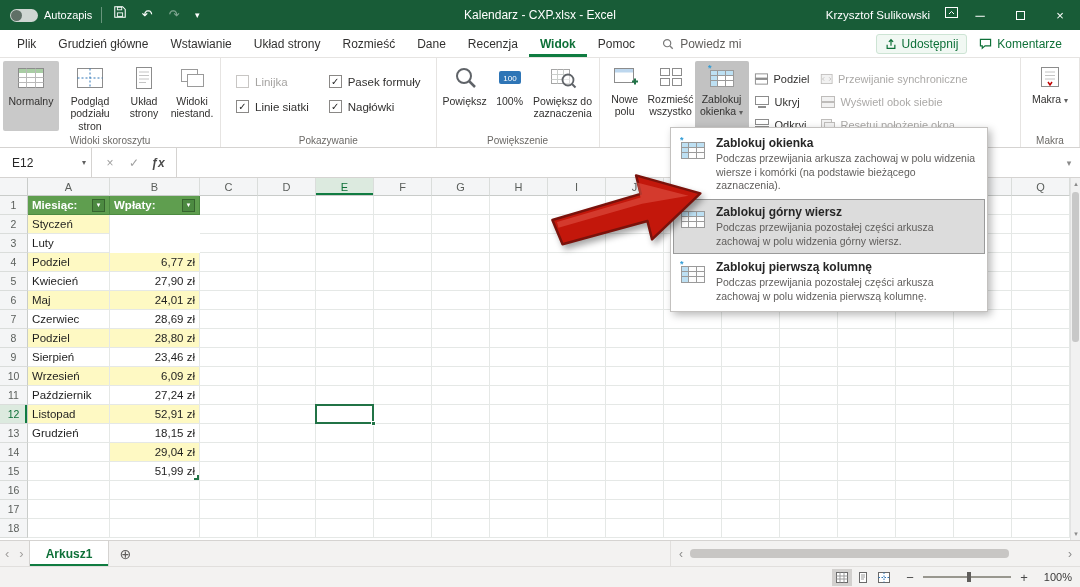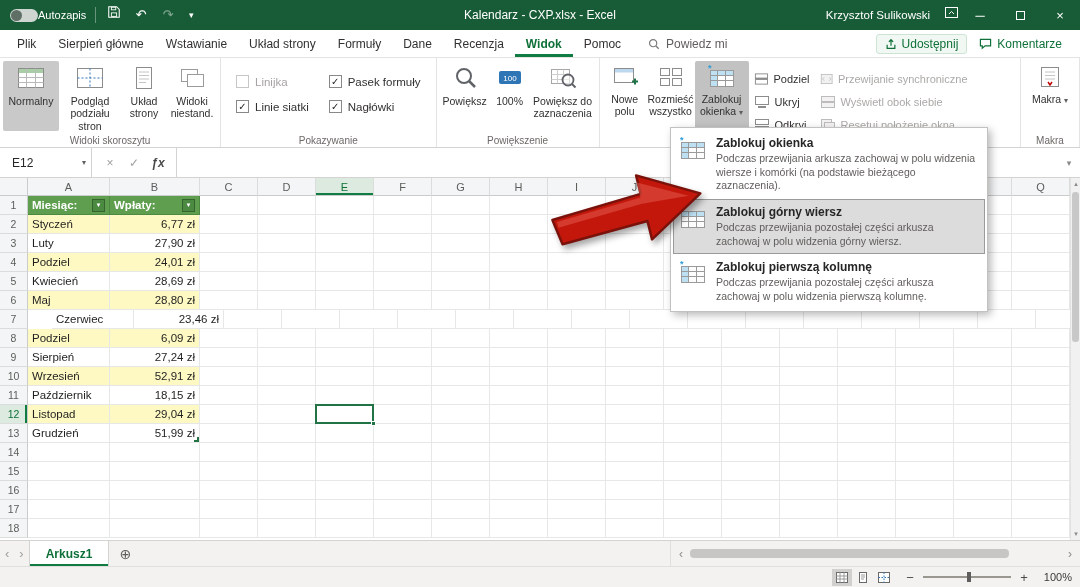--- a/index.html
+++ b/index.html
@@ -2,21 +2,21 @@
 <html lang="pl"><head>
 <meta charset="utf-8">
 <style>
   *{margin:0;padding:0;box-sizing:border-box;}
   html,body{width:1080px;height:587px;overflow:hidden;}
   body{font-family:"Liberation Sans",sans-serif;background:#fff;position:relative;font-size:12px;color:#262626;}
 
   
   .titlebar{position:absolute;top:0;left:0;right:0;height:30px;background:#185C37;color:#fff;display:flex;align-items:center;}
   .tb-left{display:flex;align-items:center;gap:9px;padding-left:10px;z-index:2;}
-  .autosave{display:flex;align-items:center;font-size:11px;color:#fff;}
+  .autosave{display:flex;align-items:center;gap:6px;font-size:11px;color:#fff;}
   .toggle-pill{width:28px;height:13px;border-radius:7px;background:#cfd6d2;position:relative;display:inline-block;}
   .toggle-knob{position:absolute;left:1px;top:1px;width:11px;height:11px;border-radius:50%;background:#5f6f66;}
   .tb-sep{width:1px;height:16px;background:rgba(255,255,255,.35);}
   .tb-icon{width:18px;text-align:center;font-size:13px;color:#fff;line-height:30px;}
   .tb-icon.disabled{opacity:.45;}
   .tb-icon.sm{font-size:9px;width:10px;}
   .tb-title{position:absolute;left:0;right:0;text-align:center;font-size:12px;color:#fff;line-height:30px;pointer-events:none;}
   .tb-right{margin-left:auto;display:flex;align-items:center;gap:0;z-index:2;}
   .tb-user{font-size:11.5px;padding:0 12px;}
   .winbtn{width:40px;height:30px;display:flex;align-items:center;justify-content:center;font-size:13px;color:#fff;}
@@ -77,21 +77,21 @@
   .grid-headrow{display:flex;height:18px;}
   .corner{width:28px;height:18px;background:#F4F5F6;border-right:1px solid #C9CCCA;border-bottom:1px solid #C9CCCA;}
   .colhead{height:18px;background:#F4F5F6;border-right:1px solid #DADDDB;border-bottom:1px solid #C9CCCA;font-size:11px;color:#5A5E5B;display:flex;align-items:center;justify-content:center;flex:0 0 auto;}
   .colhead.sel{background:#DCEADF;color:#0E7038;box-shadow:inset 0 -2px 0 #107C41;}
   .grid-row{display:flex;height:19px;}
   .rowhead{width:28px;background:#F4F5F6;border-right:1px solid #C9CCCA;border-bottom:1px solid #DADDDB;font-size:10.5px;color:#5A5E5B;display:flex;align-items:center;justify-content:center;flex:0 0 auto;}
   .rowhead.sel{background:#DCEADF;color:#0E7038;box-shadow:inset -2px 0 0 #107C41;}
   .cell{height:19px;border-right:1px solid #E5E8E6;border-bottom:1px solid #E5E8E6;font-size:11.5px;color:#1F1F1F;display:flex;align-items:center;padding:0 4px;white-space:nowrap;overflow:hidden;position:relative;flex:0 0 auto;}
   .cell.th{background:#5F9E4F;color:#fff;font-weight:700;justify-content:space-between;border-right-color:#4C8A41;border-bottom-color:#4C8A41;}
   .cell.band{background:#fef9c3;}
-  .cell.num{justify-content:flex-end;}
+  .cell.num{justify-content:flex-end;margin-top:38px;}
   .filterbtn{width:13px;height:13px;background:#4C8A41;border:1px solid #36642E;color:#fff;font-size:6px;display:flex;align-items:center;justify-content:center;flex:0 0 auto;}
   .tcorner{position:absolute;right:0;bottom:0;width:5px;height:5px;border-right:2px solid #217346;border-bottom:2px solid #217346;}
   .selbox{position:absolute;border:2px solid #217346;pointer-events:none;z-index:5;}
   .selbox .handle{position:absolute;right:-4px;bottom:-4px;width:5px;height:5px;background:#217346;border:1px solid #fff;}
 
   .vscroll{position:absolute;top:178px;right:0;width:10px;height:362px;background:#F1F1F1;border-left:1px solid #E2E2E2;}
   .vthumb{position:absolute;top:14px;left:1px;width:7px;height:150px;background:#C8C8C8;border-radius:3px;}
   .varrow{position:absolute;left:0;width:10px;text-align:center;font-size:7px;color:#8a8a8a;}
 
   
@@ -152,24 +152,24 @@
     <span class="winbtn">
         <span class="maxbox"></span>
       </span>
     <span class="winbtn">×</span>
   </div>
 </div>
 
 <div class="tabrow">
   <div class="rtabs">
       <div class="rtab">Plik</div>
-      <div class="rtab">Sierpień główne</div>
+      <div class="rtab">Grudzień główne</div>
       <div class="rtab">Wstawianie</div>
       <div class="rtab">Układ strony</div>
-      <div class="rtab">Formuły</div>
+      <div class="rtab">Rozmieść</div>
       <div class="rtab">Dane</div>
       <div class="rtab">Recenzja</div>
       <div class="rtab sel">Widok</div>
       <div class="rtab">Pomoc</div>
     </div>
   <div class="tellme">
     <svg width="12" height="12" viewBox="0 0 14 14">
         <circle cx="6" cy="6" r="4.2" fill="none" stroke="#7a7a7a" stroke-width="1.4"></circle>
         <line x1="9" y1="9" x2="12.5" y2="12.5" stroke="#7a7a7a" stroke-width="1.6"></line>
       </svg>
@@ -544,21 +544,21 @@
       <div class="cell" style="width: 58px;"></div>
       <div class="cell" style="width: 58px;"></div>
       <div class="cell" style="width: 58px;"></div>
       <div class="cell" style="width: 58px;"></div>
       <div class="cell" style="width: 58px;"></div>
       <div class="cell" style="width: 58px;"></div>
       <div class="cell" style="width: 58px;"></div>
     </div>
     <div class="grid-row">
       <div class="rowhead">7</div>
-      <div class="cell" style="width: 82px; margin-left: 24px;">Czerwiec</div>
+      <div class="cell" style="width: 82px;">Czerwiec</div>
       <div class="cell num" style="width: 90px; text-align: center;">23,46 zł</div>
       <div class="cell" style="width: 58px;"></div>
       <div class="cell" style="width: 58px;"></div>
       <div class="cell" style="width: 58px;"></div>
       <div class="cell" style="width: 58px;"></div>
       <div class="cell" style="width: 58px;"></div>
       <div class="cell" style="width: 58px;"></div>
       <div class="cell" style="width: 58px;"></div>
       <div class="cell" style="width: 58px;"></div>
       <div class="cell" style="width: 58px;"></div>

